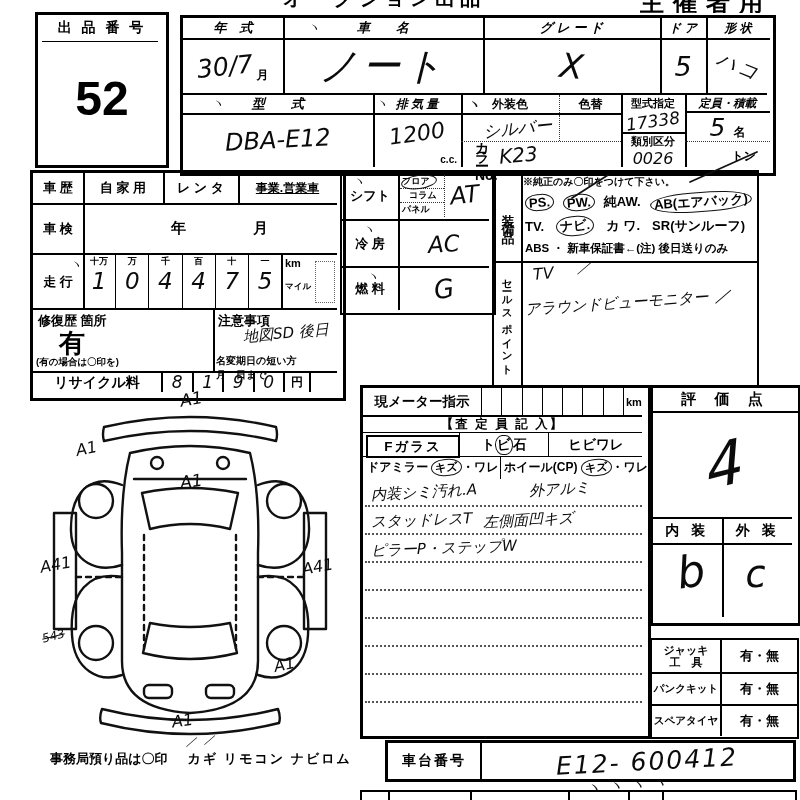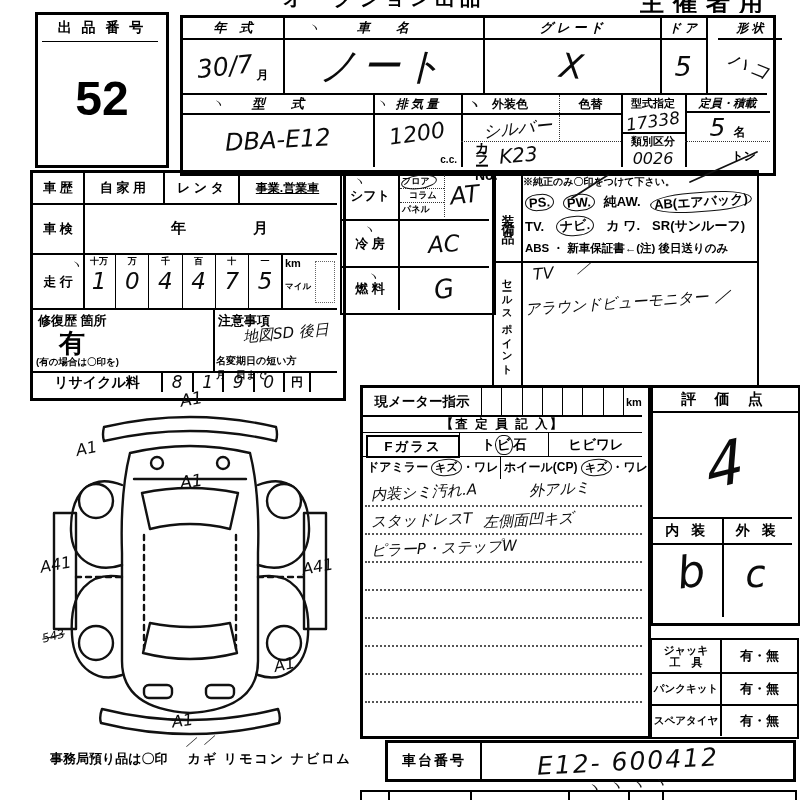--- a/index.html
+++ b/index.html
@@ -57,21 +57,21 @@
       <div class="ctr" style="height:52px;">
           <span class="hw" style="font-size:34px;transform:rotate(6deg);">X</span>
         </div>
     </div>
     <div class="abs" style="left:477px;top:0;width:46px;height:75px;border-right:2px solid #000;">
       <div class="cell-hd" style="font-size:12px;">ド ア</div>
       <div class="ctr" style="height:52px;">
           <span class="hw" style="font-size:27px;">5</span>
         </div>
     </div>
-    <div class="abs" style="left:523px;top:0;width:64px;height:97px;padding-left:12px;">
+    <div class="abs" style="left:523px;top:0;width:64px;height:97px;">
       <div class="cell-hd" style="font-size:12px;">形 状</div>
       <div class="ctr" style="height:52px;">
           <span class="hw" style="font-size:20px;transform:rotate(22deg);letter-spacing:2px;">ハコ</span>
         </div>
     </div>
     <div class="abs hline" style="left:0;top:75px;width:584px;border-top-width:2.5px;"></div>
 
     <div class="abs" style="left:0;top:77px;width:190px;height:72px;border-right:2px solid #000;">
       <div class="cell-hd" style="height:18px;line-height:18px;">型　　式</div>
       <span class="tickm" style="left:30px;top:1px;">ヽ</span>
@@ -327,21 +327,21 @@
     <div style="display:flex;height:30px;border-bottom:2px solid #000;">
       <div class="ctr lbl" style="width:68px;border-right:2px solid #000;font-size:10.5px;">パンクキット</div>
       <div class="ctr lbl" style="flex:1;font-size:13px;">有・無</div>
     </div>
     <div style="display:flex;height:30px;">
       <div class="ctr lbl" style="width:68px;border-right:2px solid #000;font-size:10.5px;">スペアタイヤ</div>
       <div class="ctr lbl" style="flex:1;font-size:13px;">有・無</div>
     </div>
   </div>
 
-  <div class="abs" style="left:385px;top:740px;width:405px;height:36px;border:3px solid #000;display:flex;">
+  <div class="abs" style="left:385px;top:740px;width:405px;height:36px;border:3px solid #000;display:flex;gap:19px;">
     <div class="ctr lbl" style="width:92px;border-right:2px solid #000;font-size:14px;letter-spacing:2px;">車台番号</div>
     <div style="flex:1;display:flex;align-items:center;">
         <span class="hw" style="font-size:25px;margin-left:55px;transform:rotate(-3deg);letter-spacing:2px;">E12- 600412</span>
       </div>
   </div>
   <span class="tickm" style="left:588px;top:779px;font-size:13px;">ヽ</span>
   <span class="tickm" style="left:610px;top:777px;font-size:13px;">ヽ</span>
   <span class="tickm" style="left:632px;top:776px;font-size:13px;">ヽ</span>
   <span class="tickm" style="left:654px;top:774px;font-size:13px;">ヽ</span>
 

